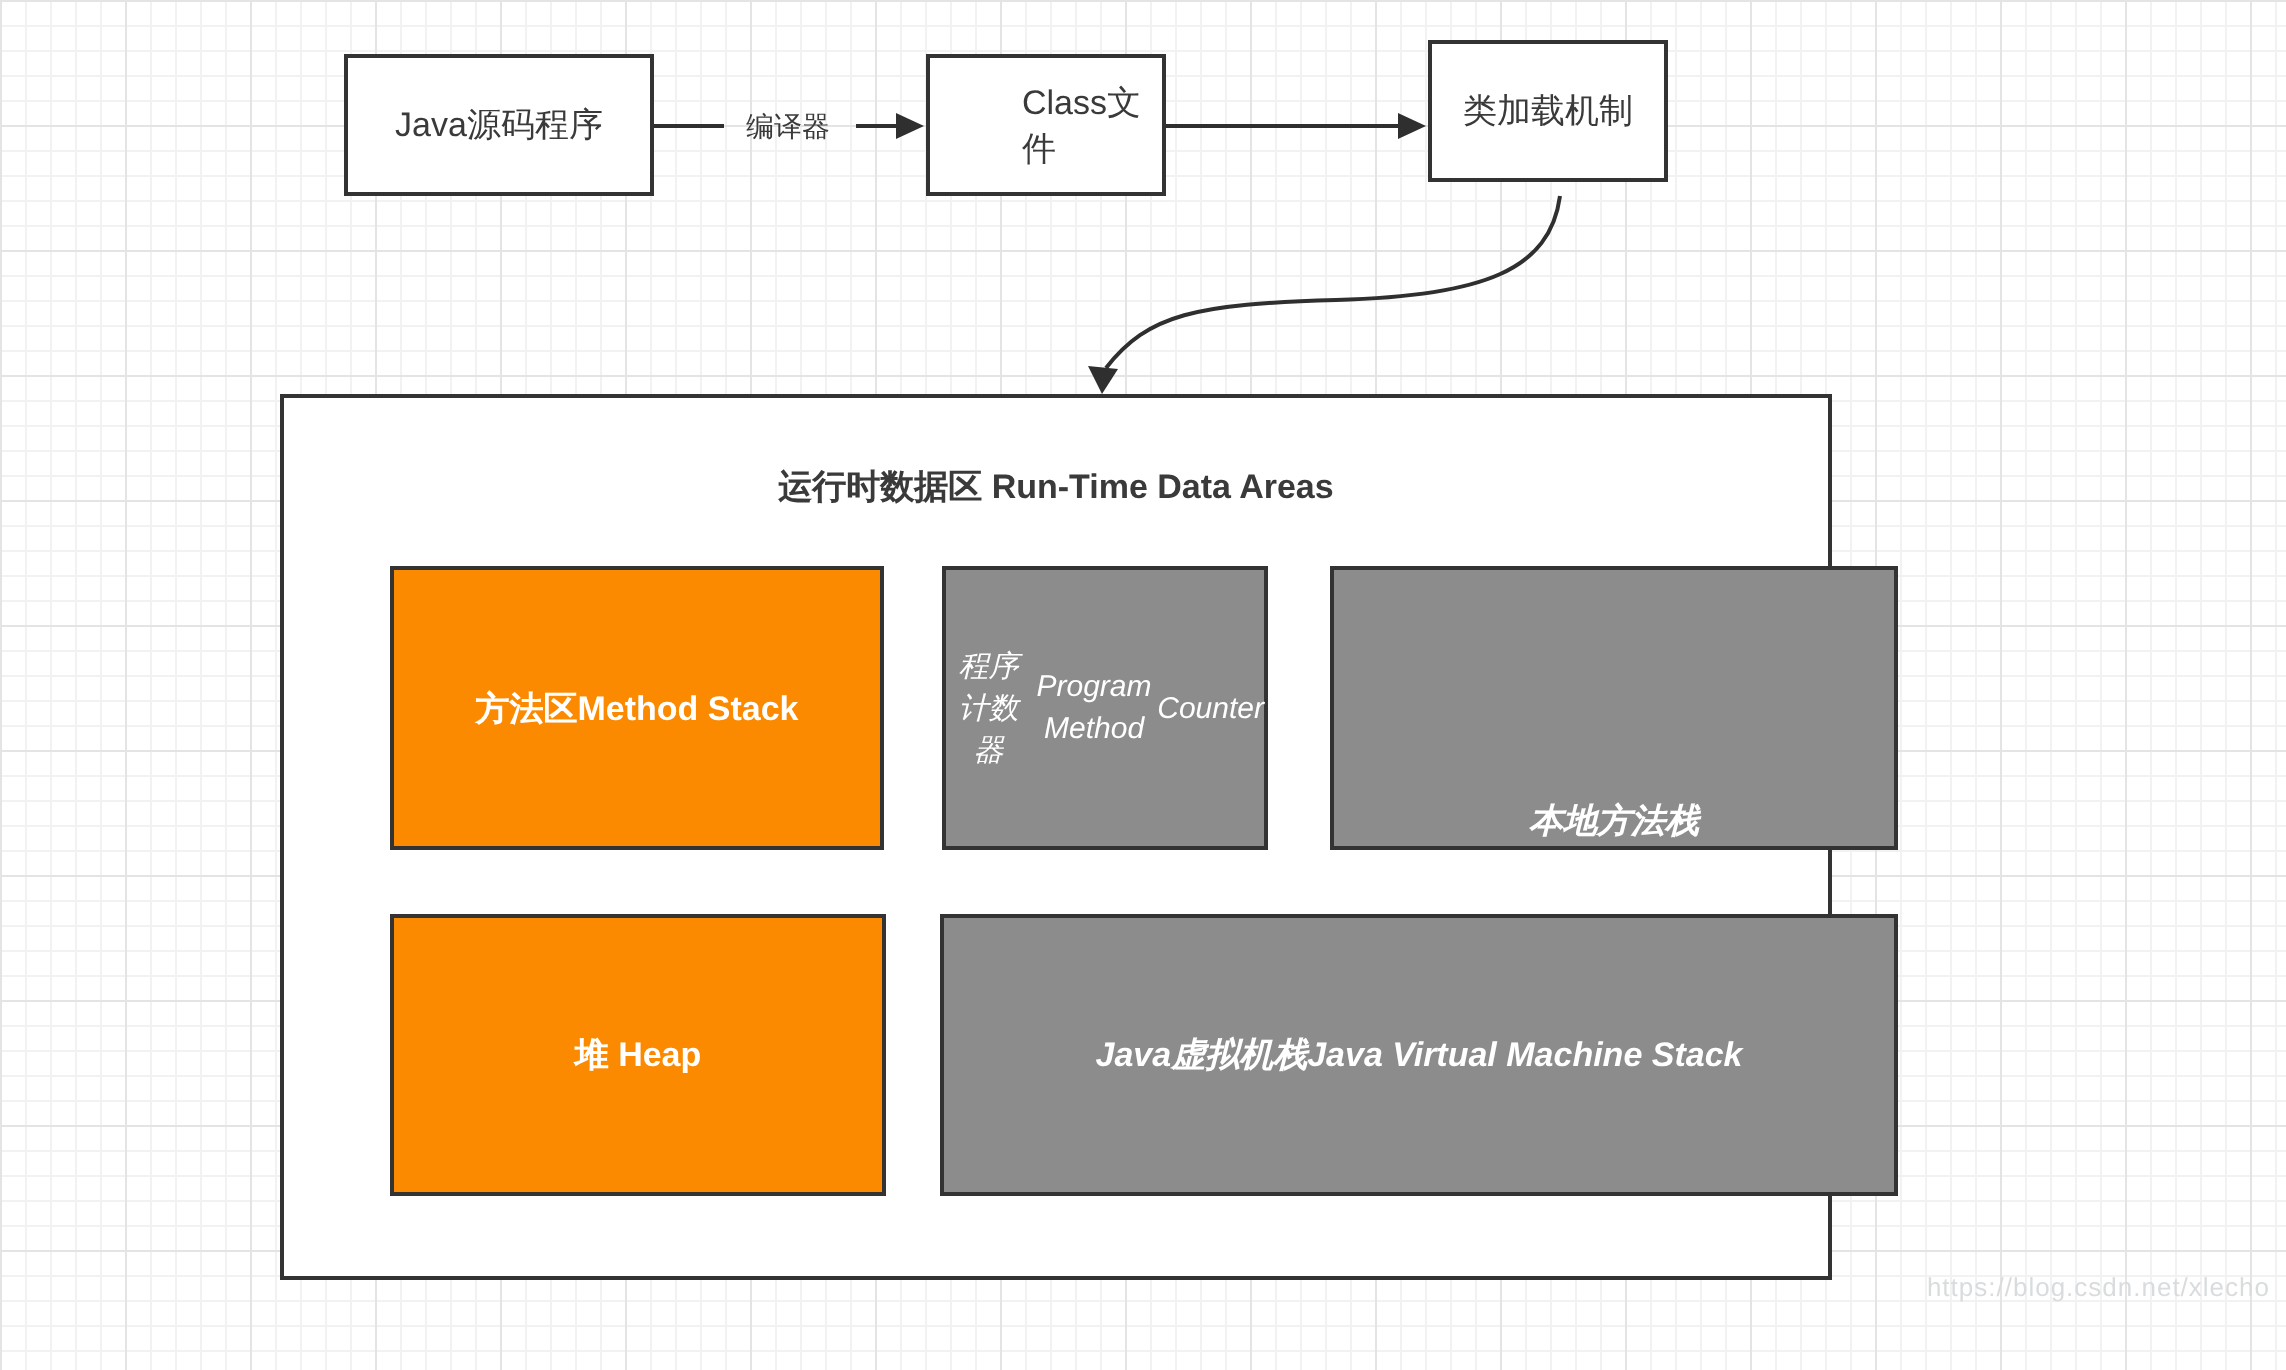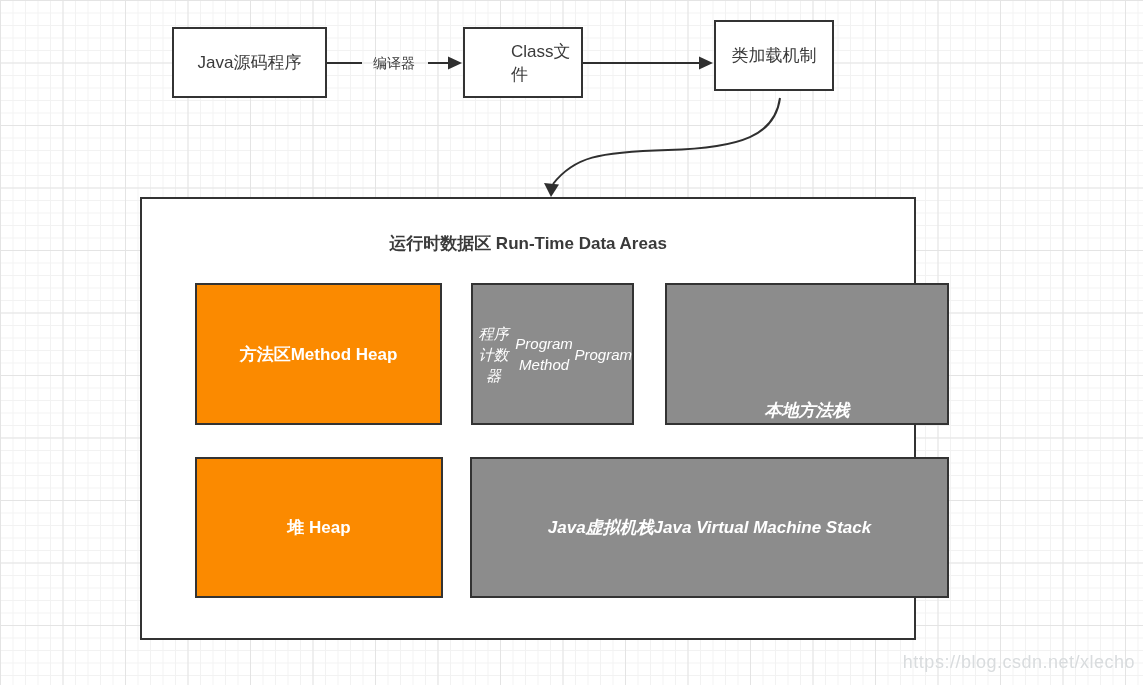--- a/index.html
+++ b/index.html
@@ -45,22 +45,22 @@
     color:#ffffff;font-weight:bold;font-size:17px;line-height:25px;text-align:center;margin-left:24px;
   }
   .area.orange{background:var(--orange,#fb8a00);}
   .area.gray{background:var(--gray,#8c8c8c);font-style:italic;}
   #area-method{left:29px;top:84px;width:247px;height:142px;}
   #area-pc{left:305px;top:84px;width:163px;height:142px;font-weight:400;font-size:15px;line-height:21px;}
   #area-native{left:499px;top:84px;width:284px;height:142px;align-items:flex-end;}
   #area-heap{left:29px;top:258px;width:248px;height:141px;}
   #area-jvmstack{left:304px;top:258px;width:479px;height:141px;}
   .watermark{
-    position:absolute;right:8px;top:652px;
-    font-size:18px;color:var(--watermark-color,#d9dcde);letter-spacing:.5px;
+    position:absolute;right:8px;top:636px;
+    font-size:13px;color:var(--watermark-color,#d9dcde);letter-spacing:.5px;
   }
 </style>
 </head>
 <body>
 
 <div>
 
   <div class="flow-node" id="node-source">
     <span>Java源码程序</span>
   </div>
@@ -71,27 +71,27 @@
     <span>类加载机制</span>
   </div>
 
   <div class="edge-label">编译器</div>
 
   <div id="runtime-container">
     <div class="runtime-title">运行时数据区 Run-Time Data Areas</div>
 
     <div class="area orange" id="area-method">
       <span>方法区</span>
-      <span>Method Heap</span>
+      <span>Method Stack</span>
     </div>
 
     <div class="area gray" id="area-pc">
       <span>程序计数器</span>
       <span>Program Method</span>
-      <span>Program</span>
+      <span>Counter</span>
     </div>
 
     <div class="area gray" id="area-native">
       <span>本地方法栈</span>
     </div>
 
     <div class="area gray" id="area-jvmstack">
       <span>Java虚拟机栈</span>
       <span>Java Virtual Machine Stack</span>
     </div>

